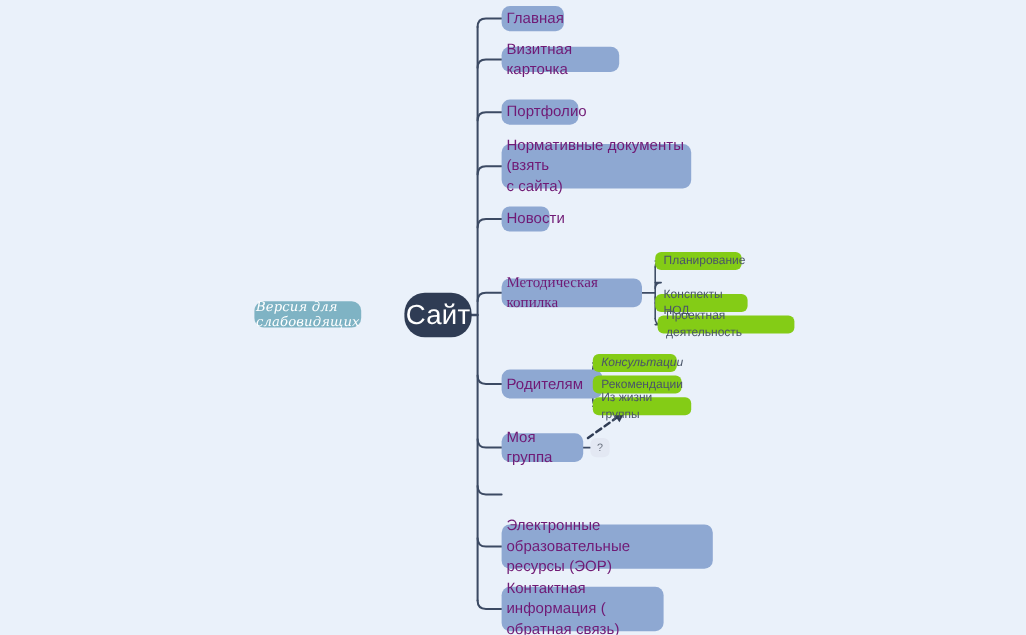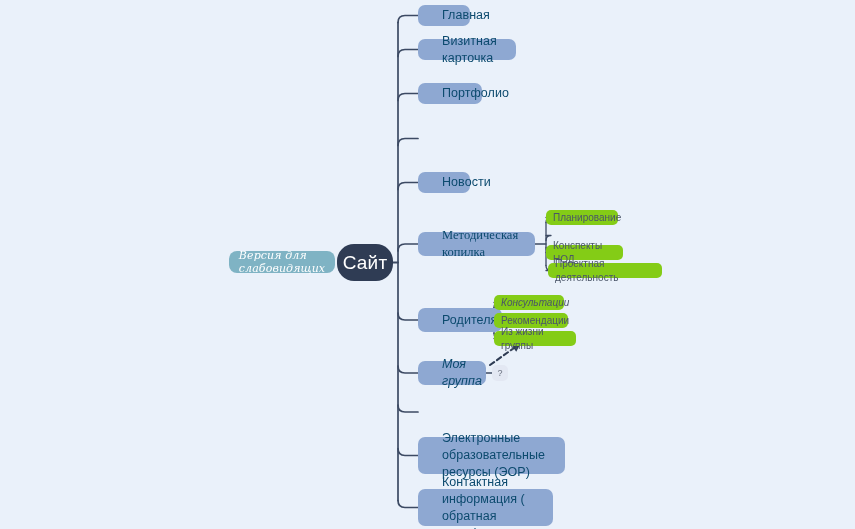--- a/index.html
+++ b/index.html
@@ -33,44 +33,44 @@
     box-sizing: border-box;
     display: flex;
     align-items: center;
     border-radius: 7px;
     white-space: pre-line;
   }
 
   .node-root {
     background: #2f3c54;
     color: #ffffff;
-    font-size: 19px;
+    font-size: 23px;
     border-radius: 17px;
     padding: 0 16px;
     justify-content: center;
     letter-spacing: 0.2px;
   }
 
   .node-accessibility {
     background: #7fb3c4;
     color: #ffffff;
     font-size: 11px;
     font-style: italic;
     font-family: "DejaVu Serif", serif;
     border-radius: 8px;
     padding: 0 13px;
     justify-content: center;
     letter-spacing: 0.1px;
   }
 
   .node-main {
     background: #8ea8d2;
-    color: #0c4a6e;
+    color: #701a75;
     font-size: 12.5px;
-    padding: 0 24px;
+    padding: 0 4px;
     line-height: 17px;
     letter-spacing: 0.05px;
   }
 
   .node-sub {
     background: #84cc16;
     color: #4a5568;
     font-size: 10px;
     border-radius: 5px;
     padding: 0 7px;
@@ -122,38 +122,42 @@
       <path d="M 494 333.5 Q 494 338.5 499 338.5 L 494 338.5" fill="none" stroke="#3c4a63" stroke-width="1.3" stroke-linecap="round" stroke-linejoin="round"></path>
       <path d="M 486 373 L 492 373" fill="none" stroke="#3c4a63" stroke-width="1.4" stroke-linecap="round" stroke-linejoin="round"></path>
       <path d="M 490 365 L 521 343" fill="none" stroke="#2f3c54" stroke-width="2.1" stroke-linecap="round" stroke-linejoin="round" stroke-dasharray="5 3.5"></path>
       <polygon points="521,343 511.1139488712421,344.62049161663515 516.206922523524,351.7969544903051" fill="#2f3c54"></polygon>
     </svg>
 
   <div class="node node-root" style="left:337px; top:244px; width:56px; height:37px;">
     <span class="node-label">Сайт</span>
   </div>
 
-  <div class="node node-accessibility" style="left:229px; top:251px; width:106px; height:22px;align-items:center;">
+  <div class="node node-accessibility" style="left:212px; top:251px; width:89px; height:22px;align-items:center;">
     <span class="node-label">Версия для слабовидящих</span>
   </div>
 
   <div class="node node-main" style="left:418px; top:5px; width:52px; height:21px;">
     <span class="node-label">Главная</span>
   </div>
 
   <div class="node node-main" style="left:418px; top:39px; width:98px; height:21px;">
     <span class="node-label">Визитная карточка</span>
   </div>
 
   <div class="node node-main" style="left:418px; top:83px; width:64px; height:21px;">
     <span class="node-label">Портфолио</span>
   </div>
 
-
-  <div class="node node-main" style="left:418px; top:172px; width:52px; height:21px;">
+  <div class="node node-main" style="left:418px; top:120px; width:158px; height:37px;">
+    <span class="node-label">Нормативные документы (взять
+с сайта)</span>
+  </div>
+
+  <div class="node node-main" style="left:418px; top:172px; width:40px; height:21px;">
     <span class="node-label">Новости</span>
   </div>
 
   <div class="node node-main" style="left:418px; top:232px; width:117px; height:24px;font-family:Liberation Serif, serif;">
     <span class="node-label">Методическая копилка</span>
   </div>
 
   <div class="node node-sub" style="left:546px; top:210px; width:72px; height:15px;">
     <span class="node-label">Планирование</span>
   </div>
@@ -171,30 +175,30 @@
   <div class="node node-sub" style="left:494px; top:295px; width:70px; height:15px;font-style:italic;">
     <span class="node-label">Консультации</span>
   </div>
   <div class="node node-sub" style="left:494px; top:313px; width:74px; height:15px;">
     <span class="node-label">Рекомендации</span>
   </div>
   <div class="node node-sub" style="left:494px; top:331px; width:82px; height:15px;">
     <span class="node-label">Из жизни группы</span>
   </div>
 
-  <div class="node node-main" style="left:418px; top:361px; width:68px; height:24px;font-style:italic;">
+  <div class="node node-main" style="left:418px; top:361px; width:68px; height:24px;">
     <span class="node-label">Моя группа</span>
   </div>
 
   <div class="node node-query" style="left:492px; top:365px; width:16px; height:16px;">
     <span class="node-label">?</span>
   </div>
 
 
-  <div class="node node-main" style="left:418px; top:437px; width:147px; height:37px;">
+  <div class="node node-main" style="left:418px; top:437px; width:176px; height:37px;">
     <span class="node-label">Электронные образовательные
 ресурсы (ЭОР)</span>
   </div>
 
   <div class="node node-main" style="left:418px; top:489px; width:135px; height:37px;">
     <span class="node-label">Контактная информация (
 обратная связь)</span>
   </div>
 
 </div>

